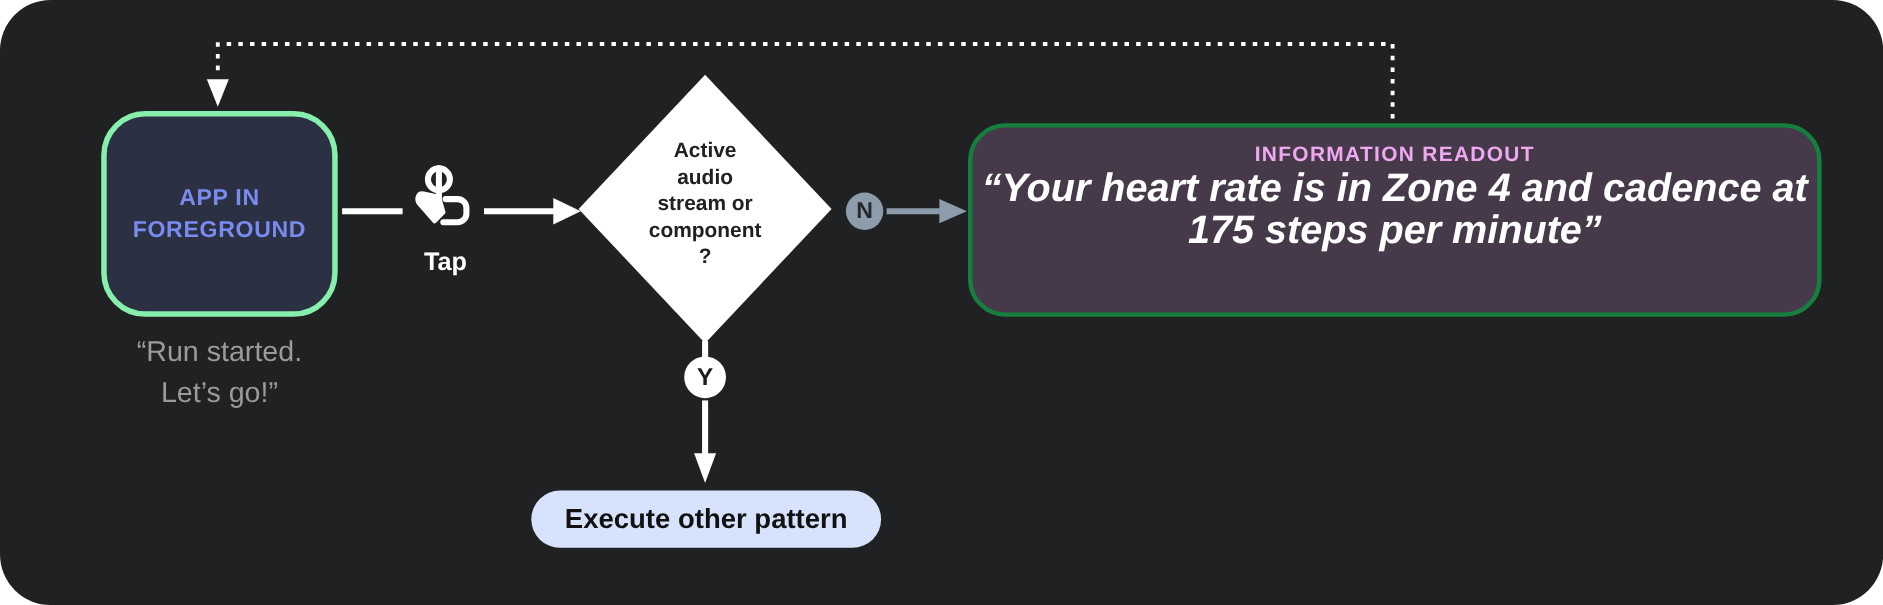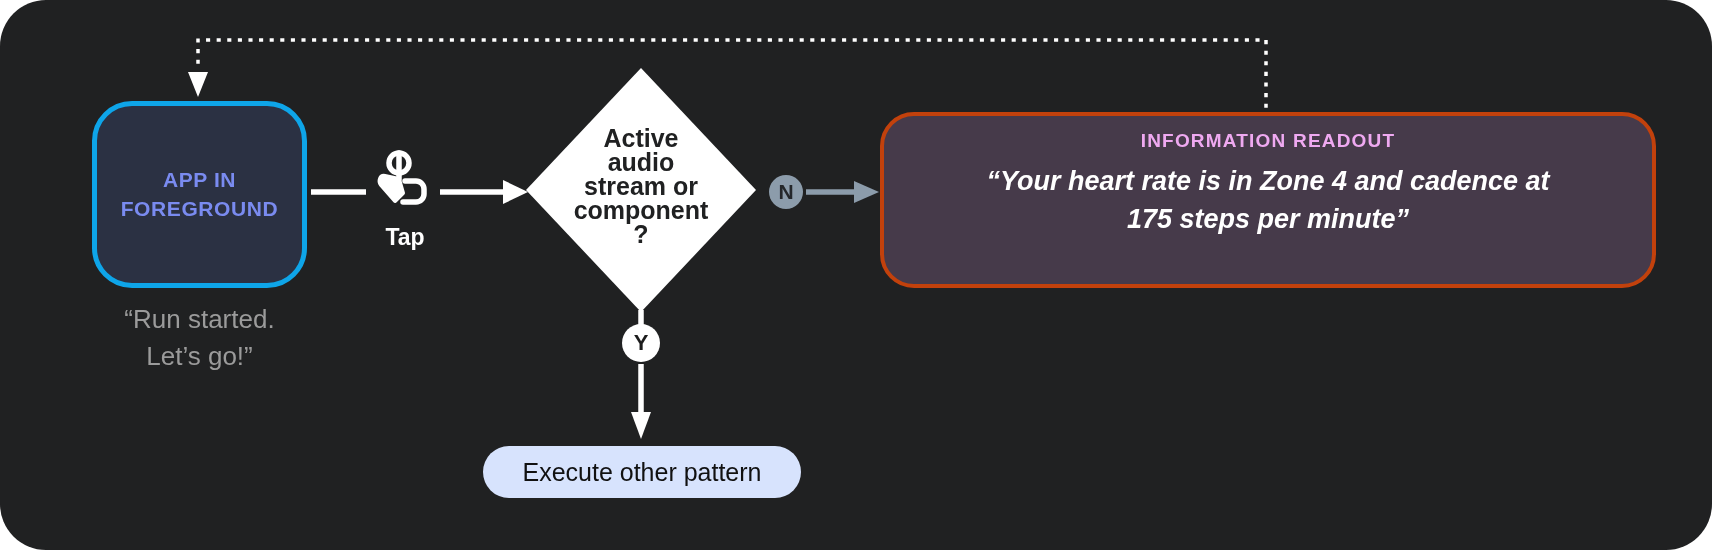--- a/index.html
+++ b/index.html
@@ -22,21 +22,21 @@
     width: 1712px;
     height: 550px;
   }
   .abs { position: absolute; box-sizing: border-box; }
 
   
   .app-box {
     left: 92px; top: 101px;
     width: 215px; height: 187px;
     background: #2b3143;
-    border: 5px solid #0ea5e9;
+    border: 5px solid #86efac;
     border-radius: 40px;
     display: flex; align-items: center; justify-content: center;
     text-align: center;
   }
   .app-box-label {
     color: #7a8bf0;
     font-size: 21px;
     font-weight: bold;
     letter-spacing: 0.6px;
     line-height: 1.35;
@@ -58,47 +58,47 @@
     color: #ffffff;
     font-size: 23px;
     font-weight: bold;
     text-align: center;
   }
 
   
   .diamond-label {
     left: 556px; top: 126px; width: 170px;
     color: #202122;
-    font-size: 25px;
+    font-size: 19px;
     font-weight: bold;
     line-height: 24px;
     text-align: center;
     white-space: pre-line;
   }
 
   
   .info-box {
     left: 880px; top: 112px;
     width: 776px; height: 176px;
     background: #463a4a;
-    border: 4px solid #c2410c;
+    border: 4px solid #15803d;
     border-radius: 34px;
     text-align: center;
   }
   .info-title {
     margin-top: 14px;
     color: #efa9f1;
     font-size: 19px;
     font-weight: bold;
     letter-spacing: 1.2px;
   }
   .info-quote {
-    margin-top: 10px;
+    margin-top: 0;
     color: #ffffff;
-    font-size: 27px;
+    font-size: 36px;
     font-weight: bold;
     font-style: italic;
     line-height: 38px;
     white-space: pre-line;
   }
 
   
   .badge-label {
     display: flex; align-items: center; justify-content: center;
     font-weight: bold;
@@ -117,21 +117,21 @@
   .pill {
     left: 483px; top: 446px;
     width: 318px; height: 52px;
     background: #d7e3fd;
     border-radius: 26px;
     display: flex; align-items: center; justify-content: center;
   }
   .pill-label {
     color: #111111;
     font-size: 25px;
-    font-weight: normal;
+    font-weight: bold;
   }
 </style>
 </head>
 <body>
 
 <div class="canvas">
 
   <svg class="wires" viewBox="0 0 1712 550">
 
     <path d="M1266 106 L1266 40 L198 40 L198 70" fill="none" stroke="#ffffff" stroke-width="3.5" stroke-dasharray="0.6 10" stroke-linecap="square"></path>

